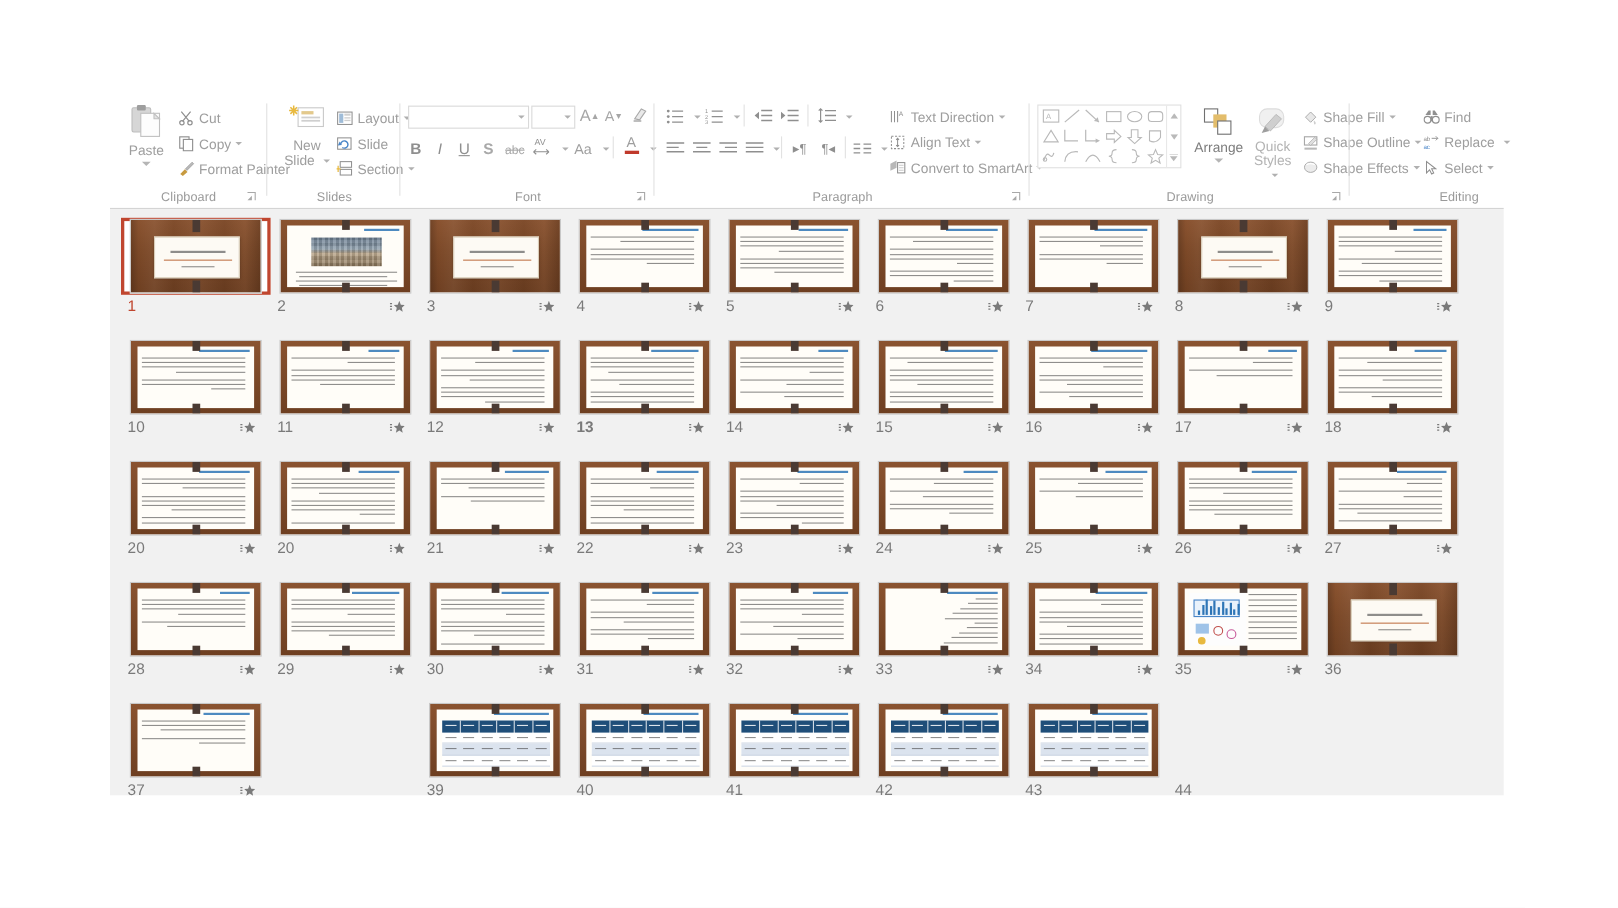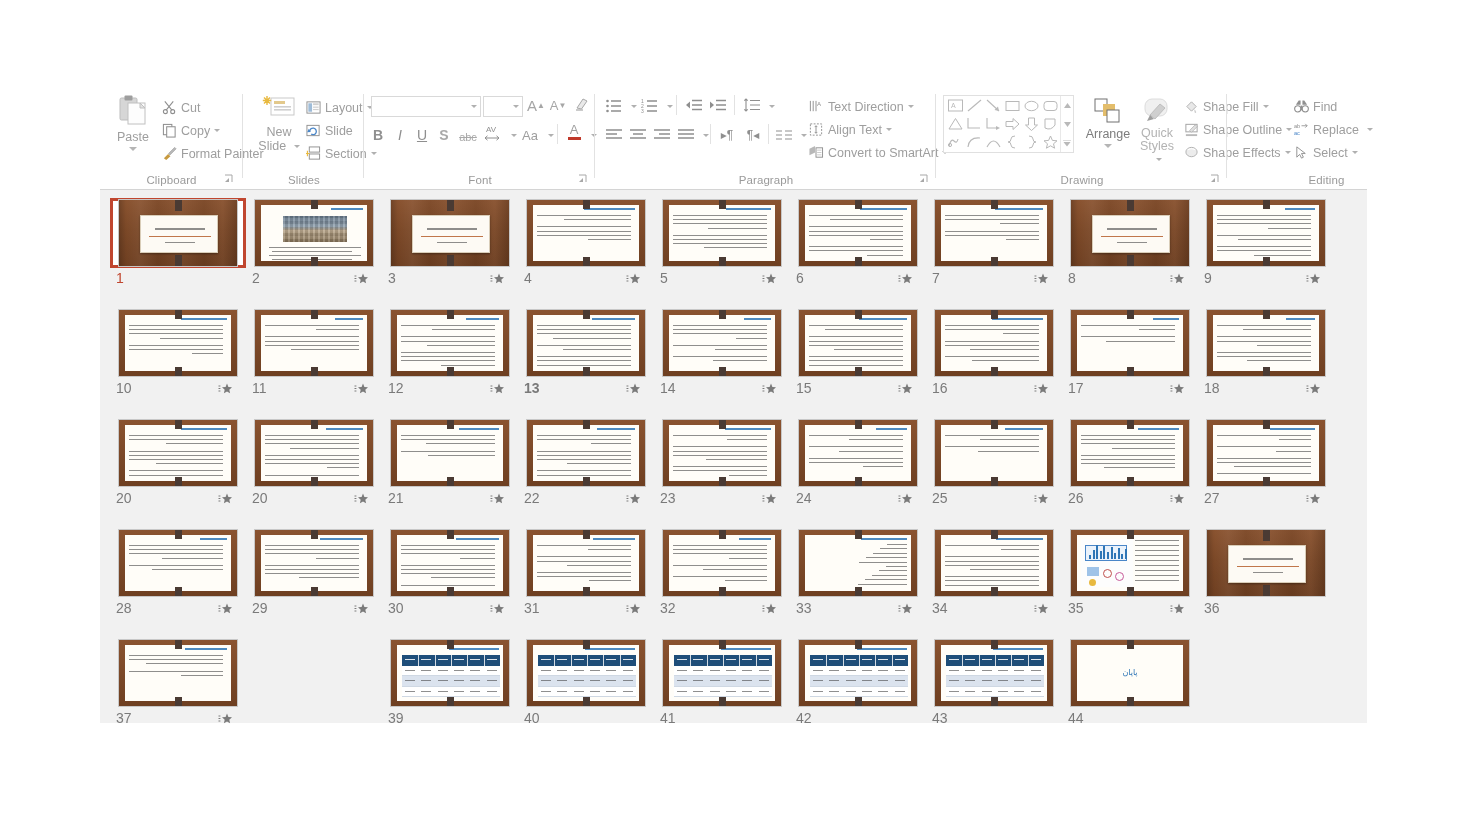--- a/index.html
+++ b/index.html
@@ -1912,24 +1912,15 @@
               </div>
             </div>
           </div>
           <div class="wood-clasp" style="top:0;height:9px;"></div>
           <div class="wood-clasp" style="bottom:0;height:9px;"></div>
         </div>
       </div>
       <div class="slide-num">43</div>
     </div>
     <div class="slide-cell" style="left:962px; top:448px;">
-      <div class="thumb-wrap">
-        <div class="thumb">
-          <div class="frame-outer"></div>
-          <div class="frame-inner"></div>
-          <div style="position:absolute; left:0; right:0; top:28px; text-align:center; font-size:8px; color:#2e75b6; direction:rtl;">پایان</div>
-          <div class="wood-clasp" style="top:0;height:9px;"></div>
-          <div class="wood-clasp" style="bottom:0;height:9px;"></div>
-        </div>
-      </div>
       <div class="slide-num">44</div>
     </div>
   </div>
 
 </body></html>

